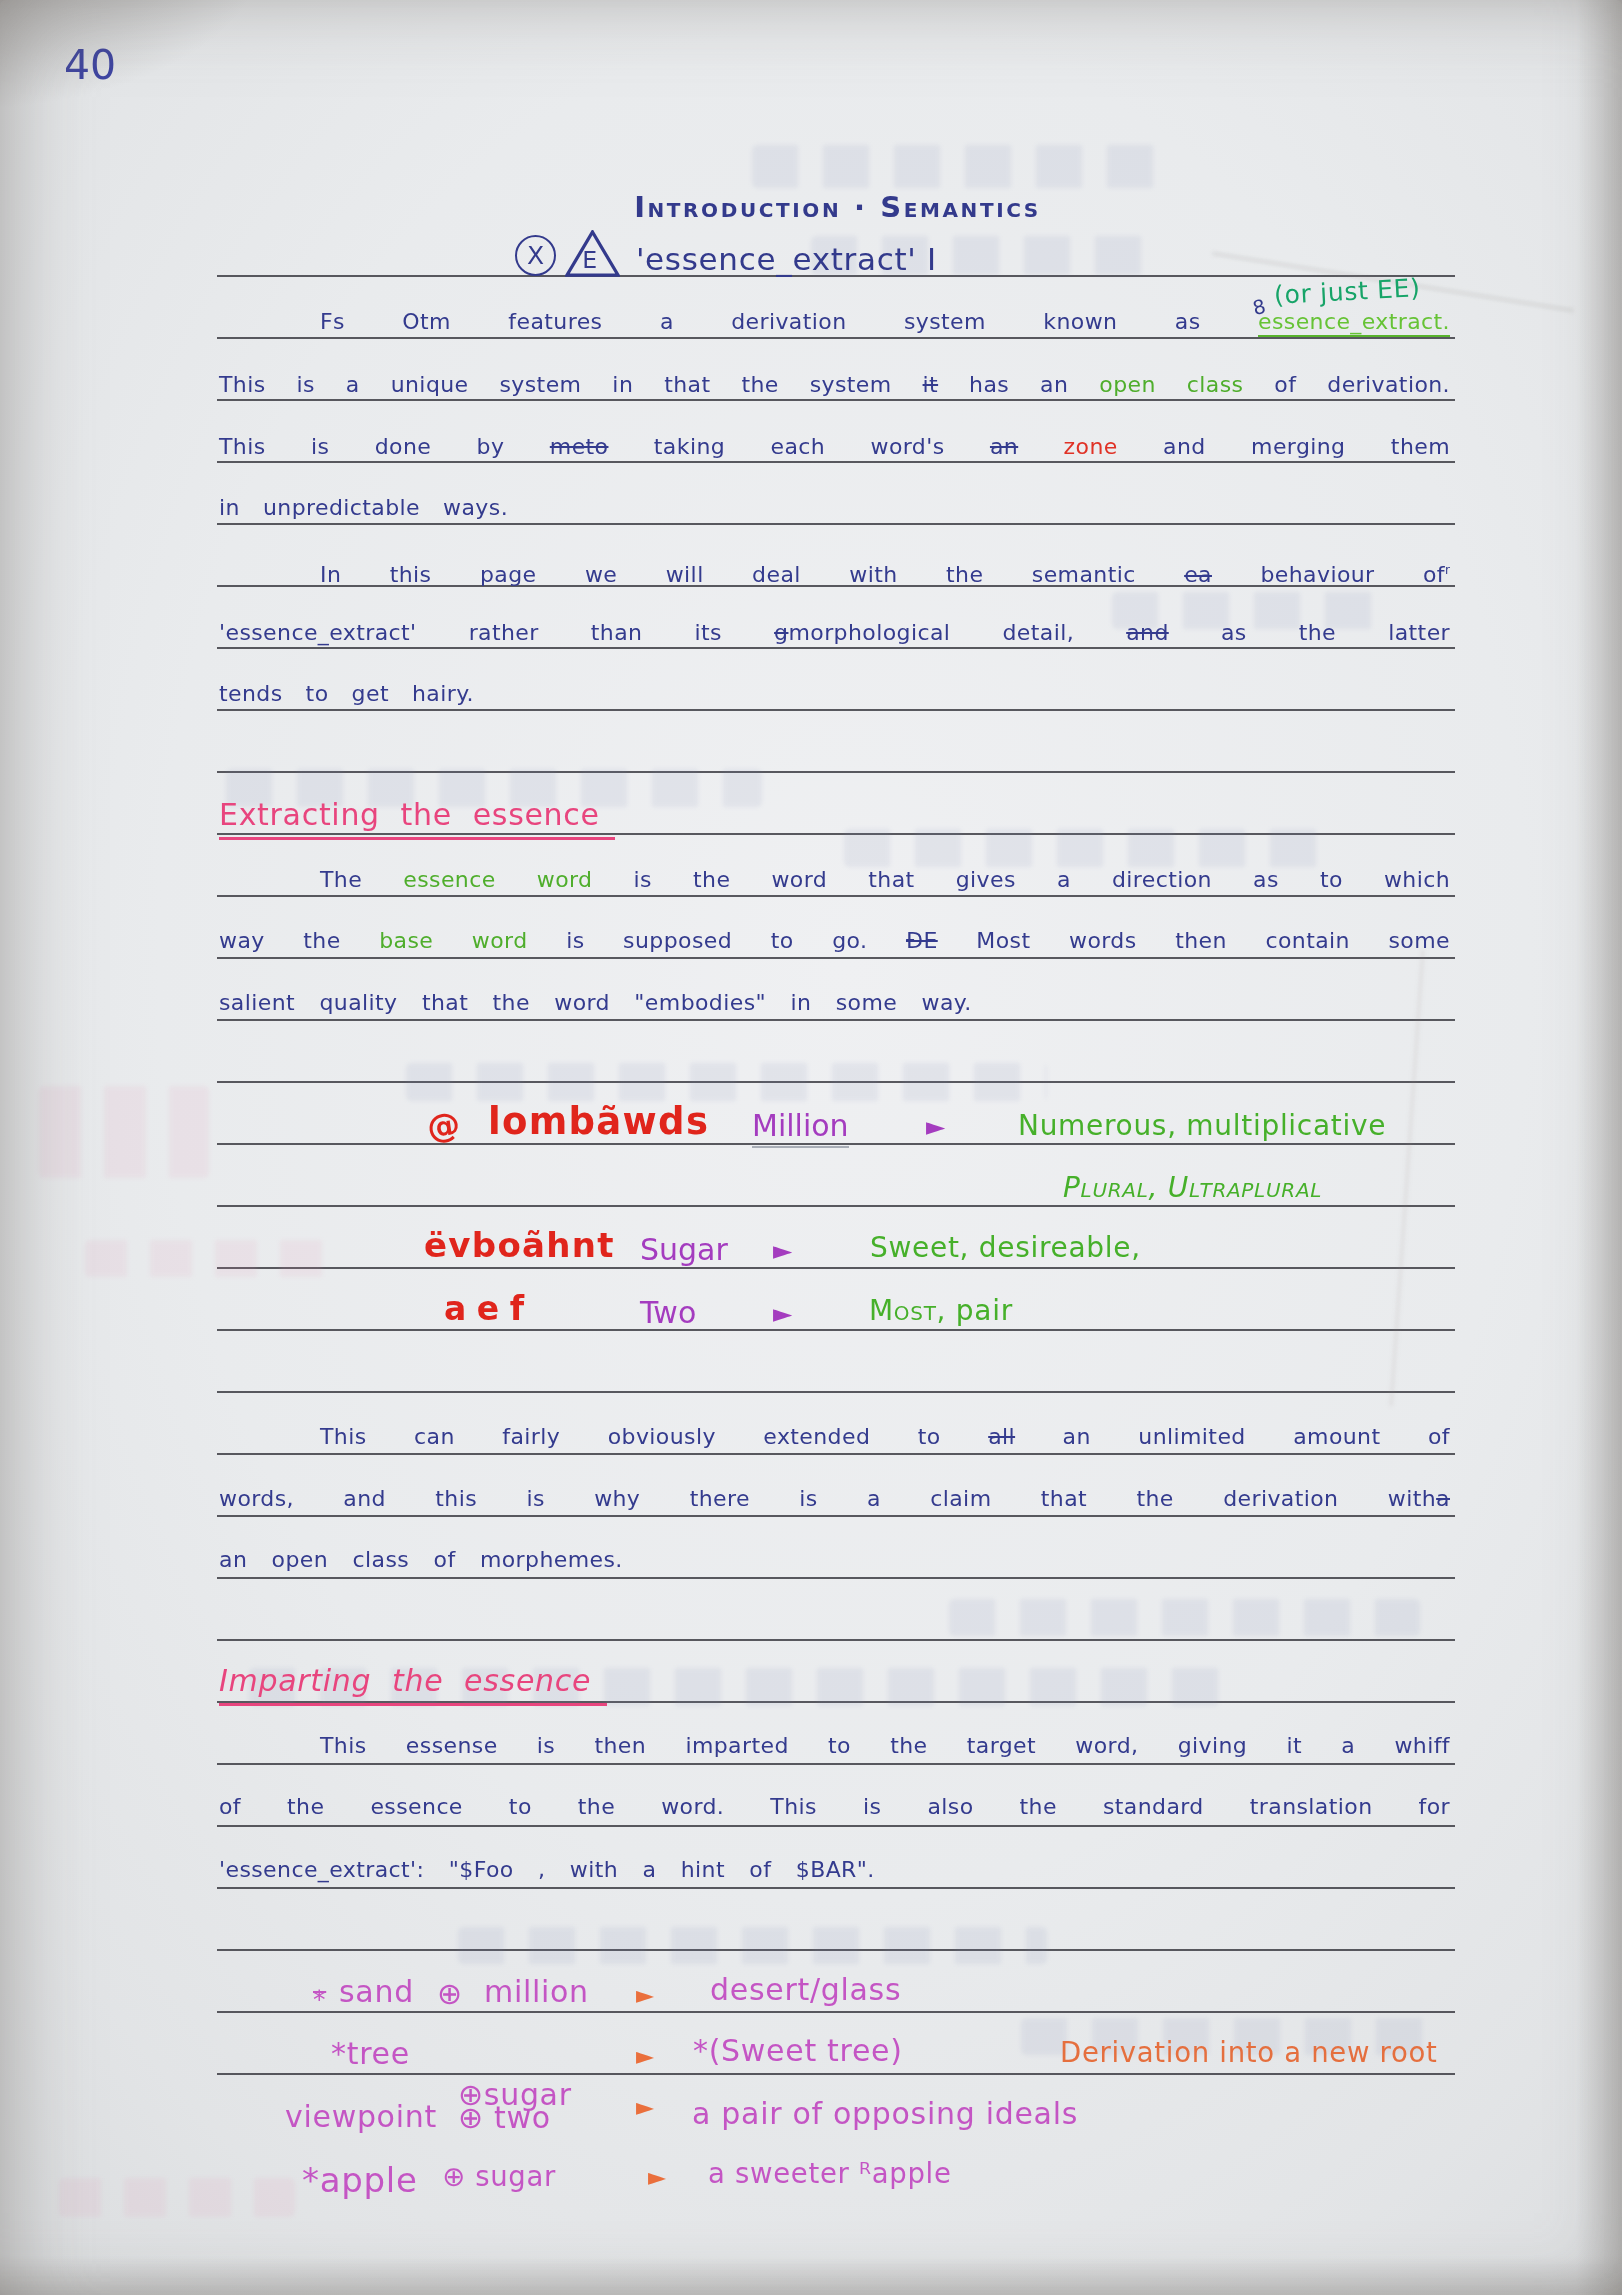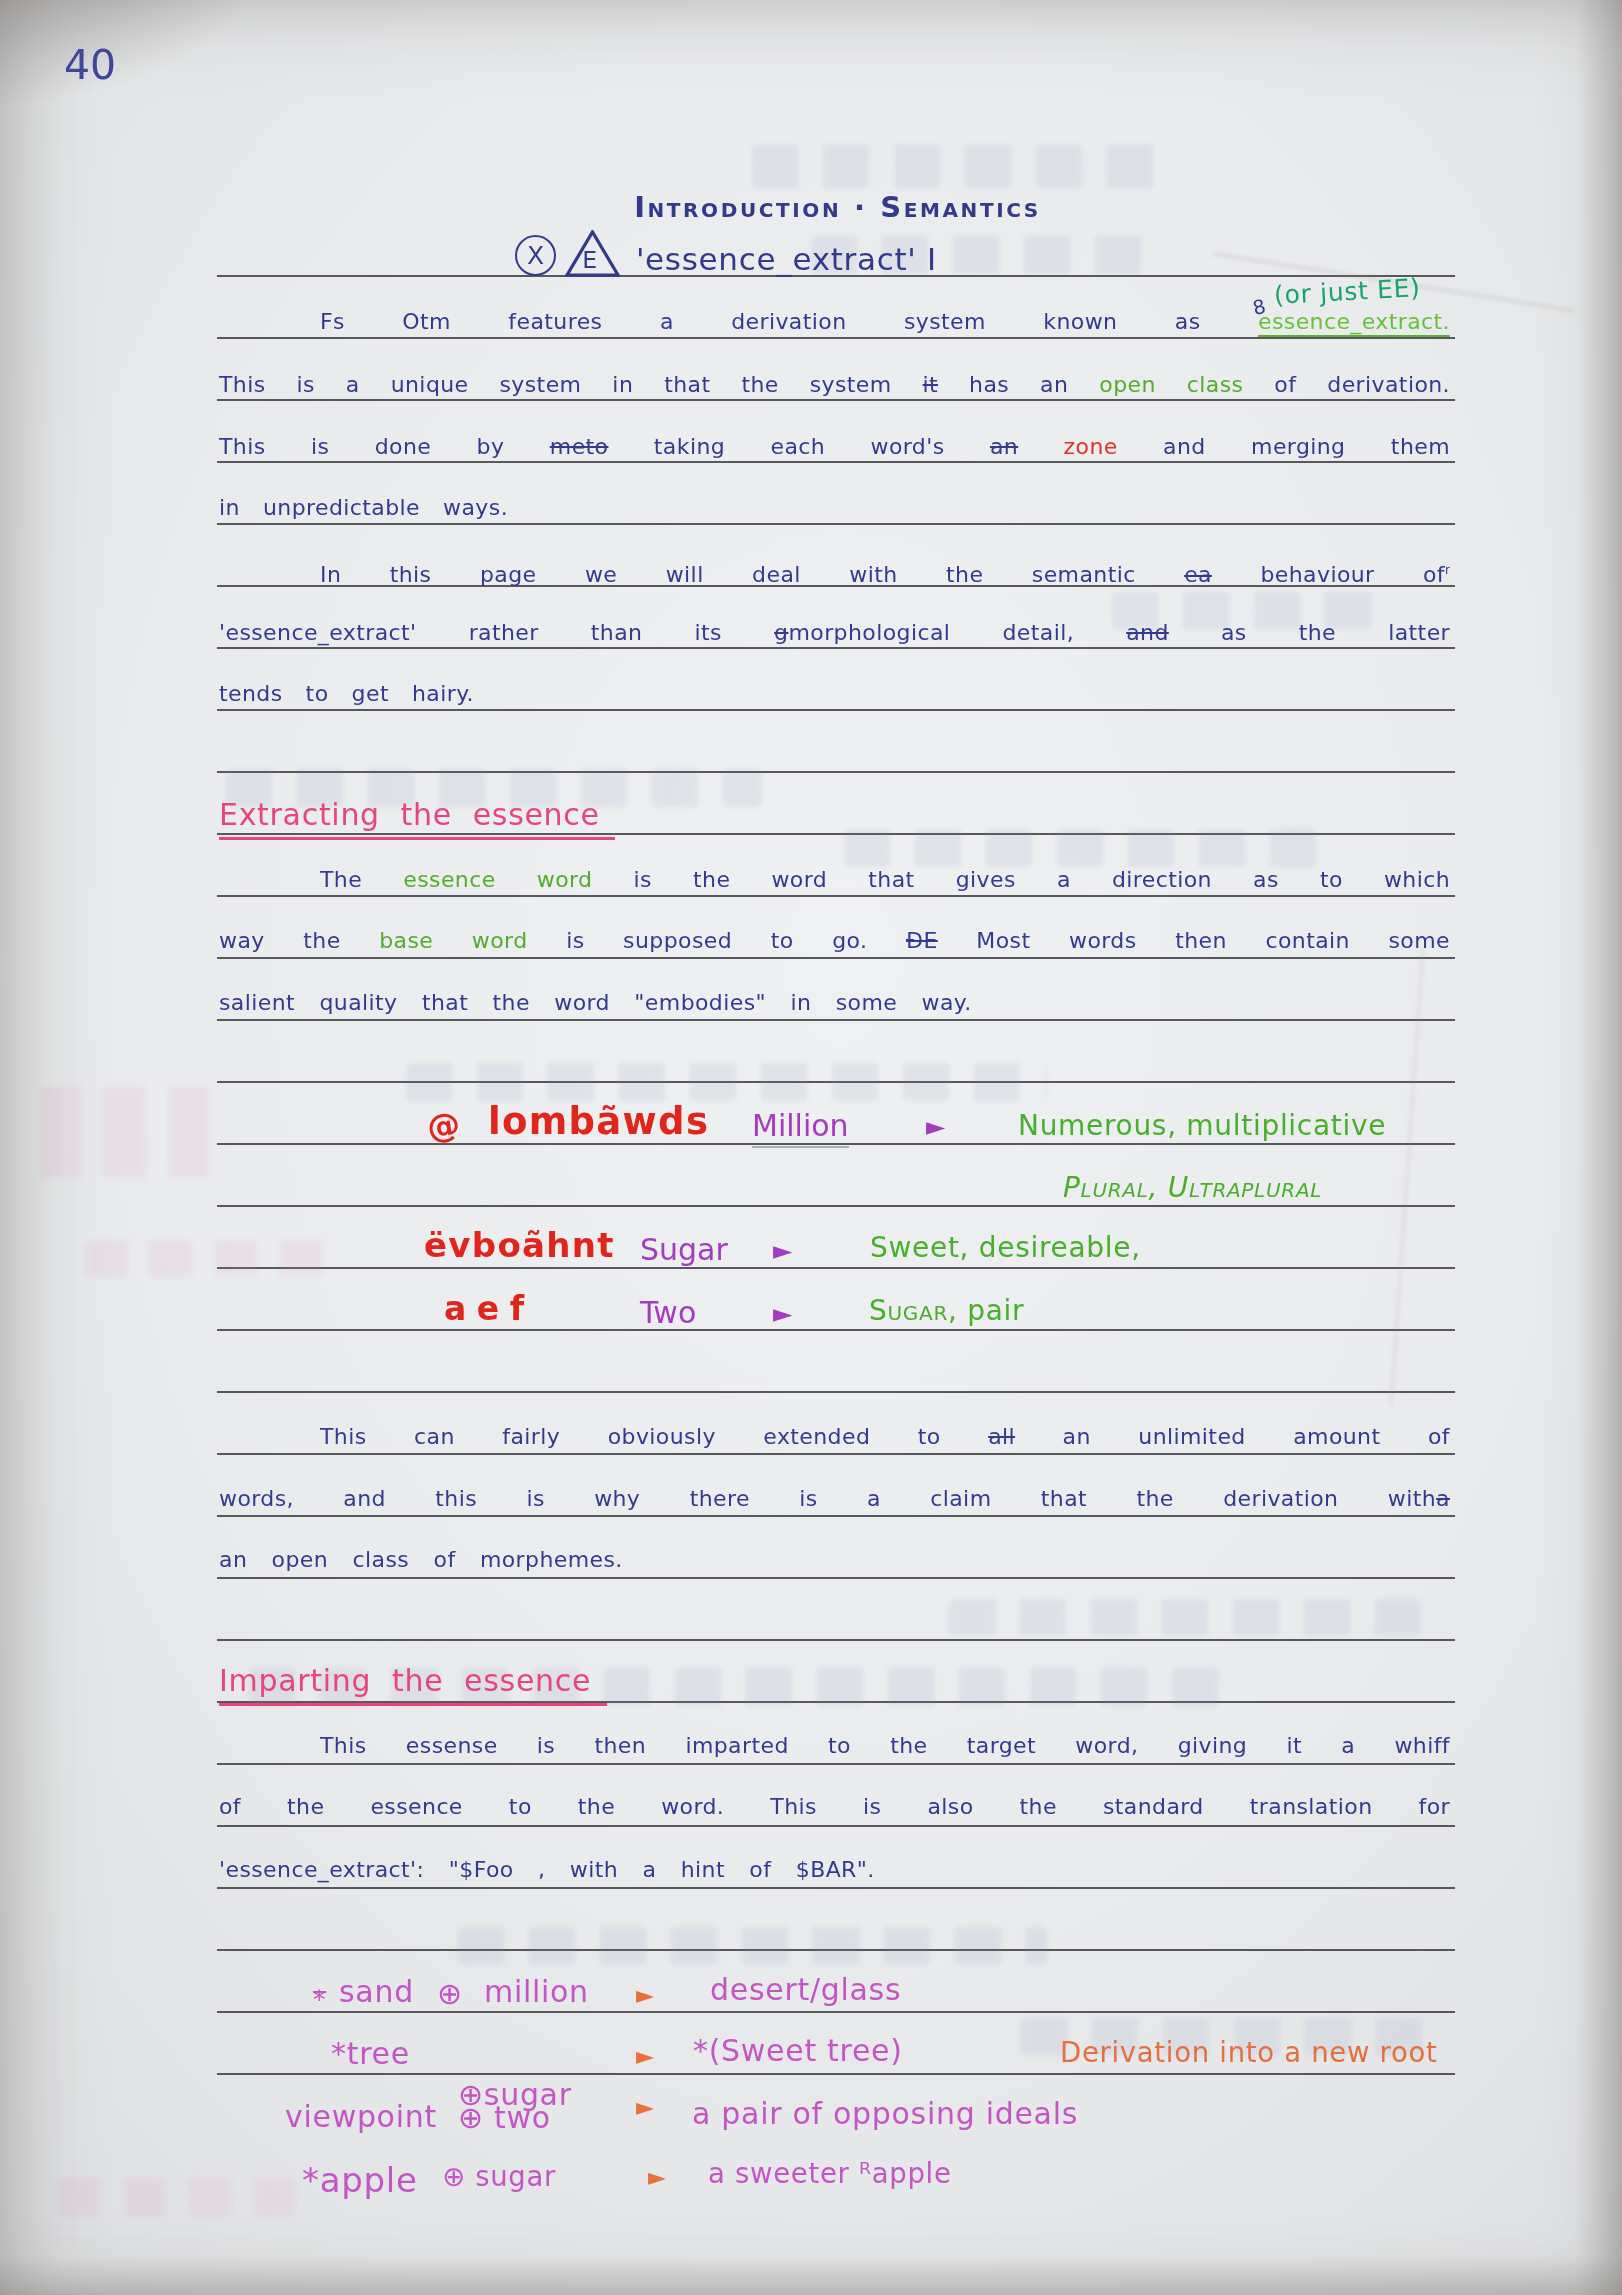--- a/index.html
+++ b/index.html
@@ -142,27 +142,27 @@
   <span class="ex-meaning smallcaps" style="left:1063px;top:1171px;font-style:italic;">Plural, Ultraplural</span>
 
   <span class="ex-word" style="left:424px;top:1225px;font-size:34px;">ëvboãhnt</span>
   <span class="ex-gloss" style="left:640px;top:1232px;">Sugar</span>
   <span class="ex-arrow" style="left:773px;top:1236px;">►</span>
   <span class="ex-meaning" style="left:870px;top:1231px;">Sweet, desireable,</span>
 
   <span class="ex-word" style="left:444px;top:1289px;font-size:33px;letter-spacing:10.5px;">aef</span>
   <span class="ex-gloss" style="left:640px;top:1295px;">Two</span>
   <span class="ex-arrow" style="left:773px;top:1299px;">►</span>
-  <span class="ex-meaning" style="left:869px;top:1294px;"><span class="smallcaps">Sugar,</span><span> pair</span></span>
+  <span class="ex-meaning" style="left:869px;top:1294px;"><span class="smallcaps">Most,</span><span> pair</span></span>
 
   <div class="hand jl ind" style="top:1422px;"><span>This can fairly obviously extended to </span><span class="strike">all</span><span> an unlimited amount of</span></div>
   <div class="hand jl" style="top:1484px;"><span>words, and this is why there is a claim that the derivation with</span><span class="strike">a</span></div>
   <div class="hand" style="left:219px;top:1545px;word-spacing:17px;"><span>an open class of morphemes.</span></div>
 
-  <div class="heading" style="top:1663px;">Imparting the essence</div>
+  <div class="heading" style="top:1663px;font-style:italic;">Imparting the essence</div>
 
   <div class="hand jl ind" style="top:1731px;"><span>This essense is then imparted to the target word, giving it a whiff</span></div>
   <div class="hand jl" style="top:1792px;"><span>of the essence to the word. This is also the standard translation for</span></div>
   <div class="hand" style="left:219px;top:1855px;word-spacing:17px;"><span>'essence_extract': "$Foo , with a hint of $BAR".</span></div>
 
   <span class="dx strike" style="left:313px;top:1977px;font-size:25px;">⁎</span>
   <span class="dx" style="left:339px;top:1974px;">sand</span>
   <span class="dx" style="left:437px;top:1976px;">⊕</span>
   <span class="dx" style="left:484px;top:1974px;">million</span>
   <span class="dx-arrow" style="left:636px;top:1981px;">►</span>

